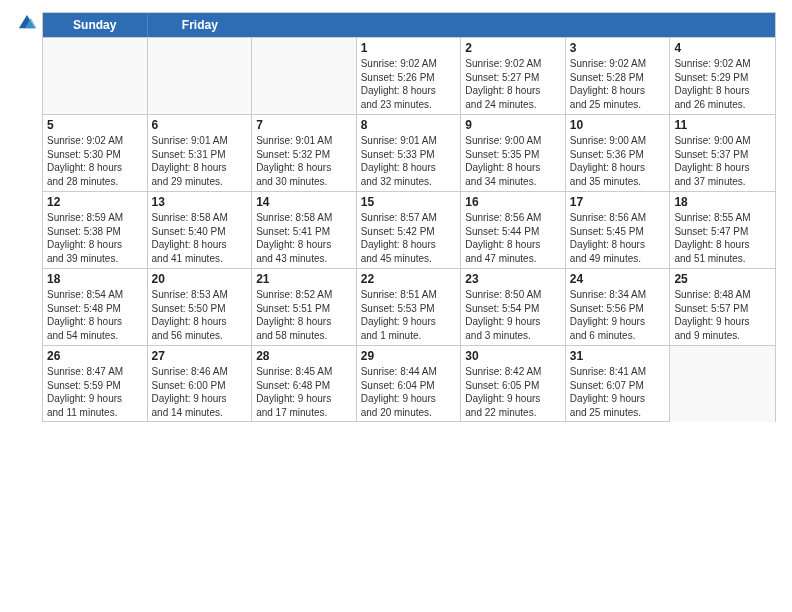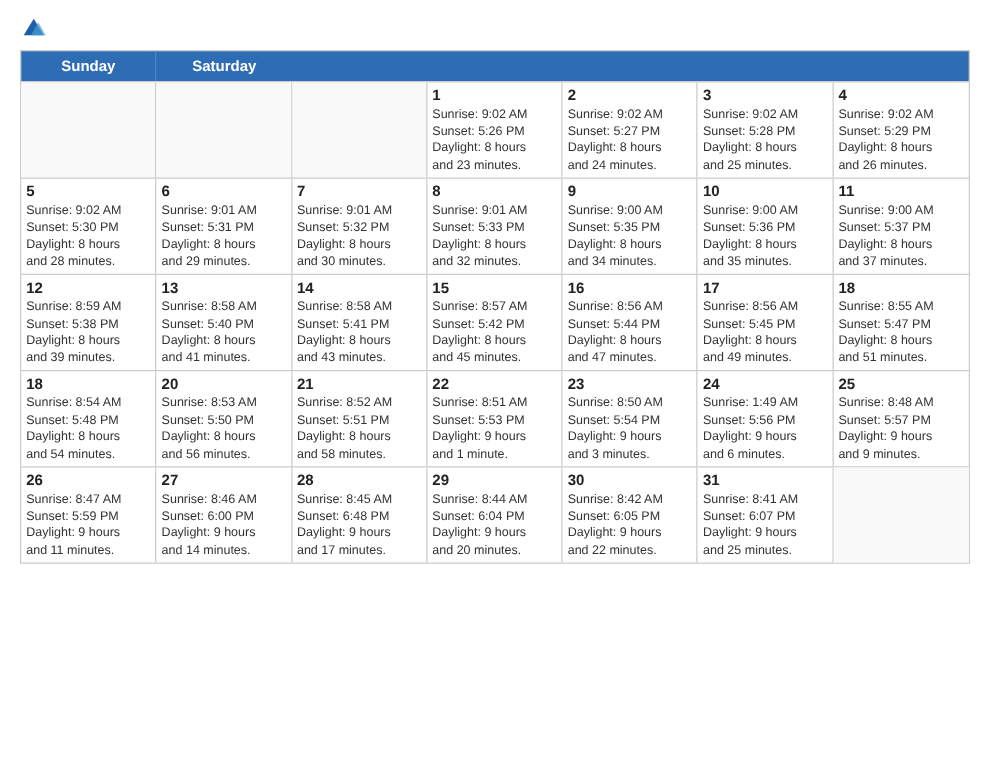--- a/index.html
+++ b/index.html
@@ -8,21 +8,21 @@
       height: 612px;
       font-family: Arial, sans-serif;
       background: #fff;
       overflow: hidden;
     }
     .page {
       width: 792px;
       height: 432px;
       padding: 12px 16px 10px 16px;
       display: flex;
-      flex-direction: column;
+      flex-direction: row;
     }
     .header {
       display: flex;
       justify-content: space-between;
       align-items: flex-start;
       margin-bottom: 6px;
     }
     .logo {
       display: flex;
       align-items: center;
@@ -120,21 +120,21 @@
     </div>
     <div class="title-area">
       <div class="month-title"></div>
       <div class="location"></div>
     </div>
   </div>
 
   <div class="calendar">
     <div class="cal-header">
     <div class="cal-header-cell">Sunday</div>
-        <div class="cal-header-cell">Saturday</div>
+        <div class="cal-header-cell">Friday</div>
       </div>
     <div class="cal-body">
     <div class="cal-row">
           <div class="cal-cell empty"></div>
           <div class="cal-cell empty"></div>
           <div class="cal-cell empty"></div>
           <div class="cal-cell">
             <div class="day-num">1</div>
             <div class="cell-line">Sunrise: 9:02 AM</div>
             <div class="cell-line">Sunset: 5:26 PM</div>
@@ -296,21 +296,21 @@
           </div>
           <div class="cal-cell">
             <div class="day-num">23</div>
             <div class="cell-line">Sunrise: 8:50 AM</div>
             <div class="cell-line">Sunset: 5:54 PM</div>
             <div class="cell-line">Daylight: 9 hours</div>
             <div class="cell-line">and 3 minutes.</div>
           </div>
           <div class="cal-cell">
             <div class="day-num">24</div>
-            <div class="cell-line">Sunrise: 1:49 AM</div>
+            <div class="cell-line">Sunrise: 8:34 AM</div>
             <div class="cell-line">Sunset: 5:56 PM</div>
             <div class="cell-line">Daylight: 9 hours</div>
             <div class="cell-line">and 6 minutes.</div>
           </div>
           <div class="cal-cell">
             <div class="day-num">25</div>
             <div class="cell-line">Sunrise: 8:48 AM</div>
             <div class="cell-line">Sunset: 5:57 PM</div>
             <div class="cell-line">Daylight: 9 hours</div>
             <div class="cell-line">and 9 minutes.</div>

